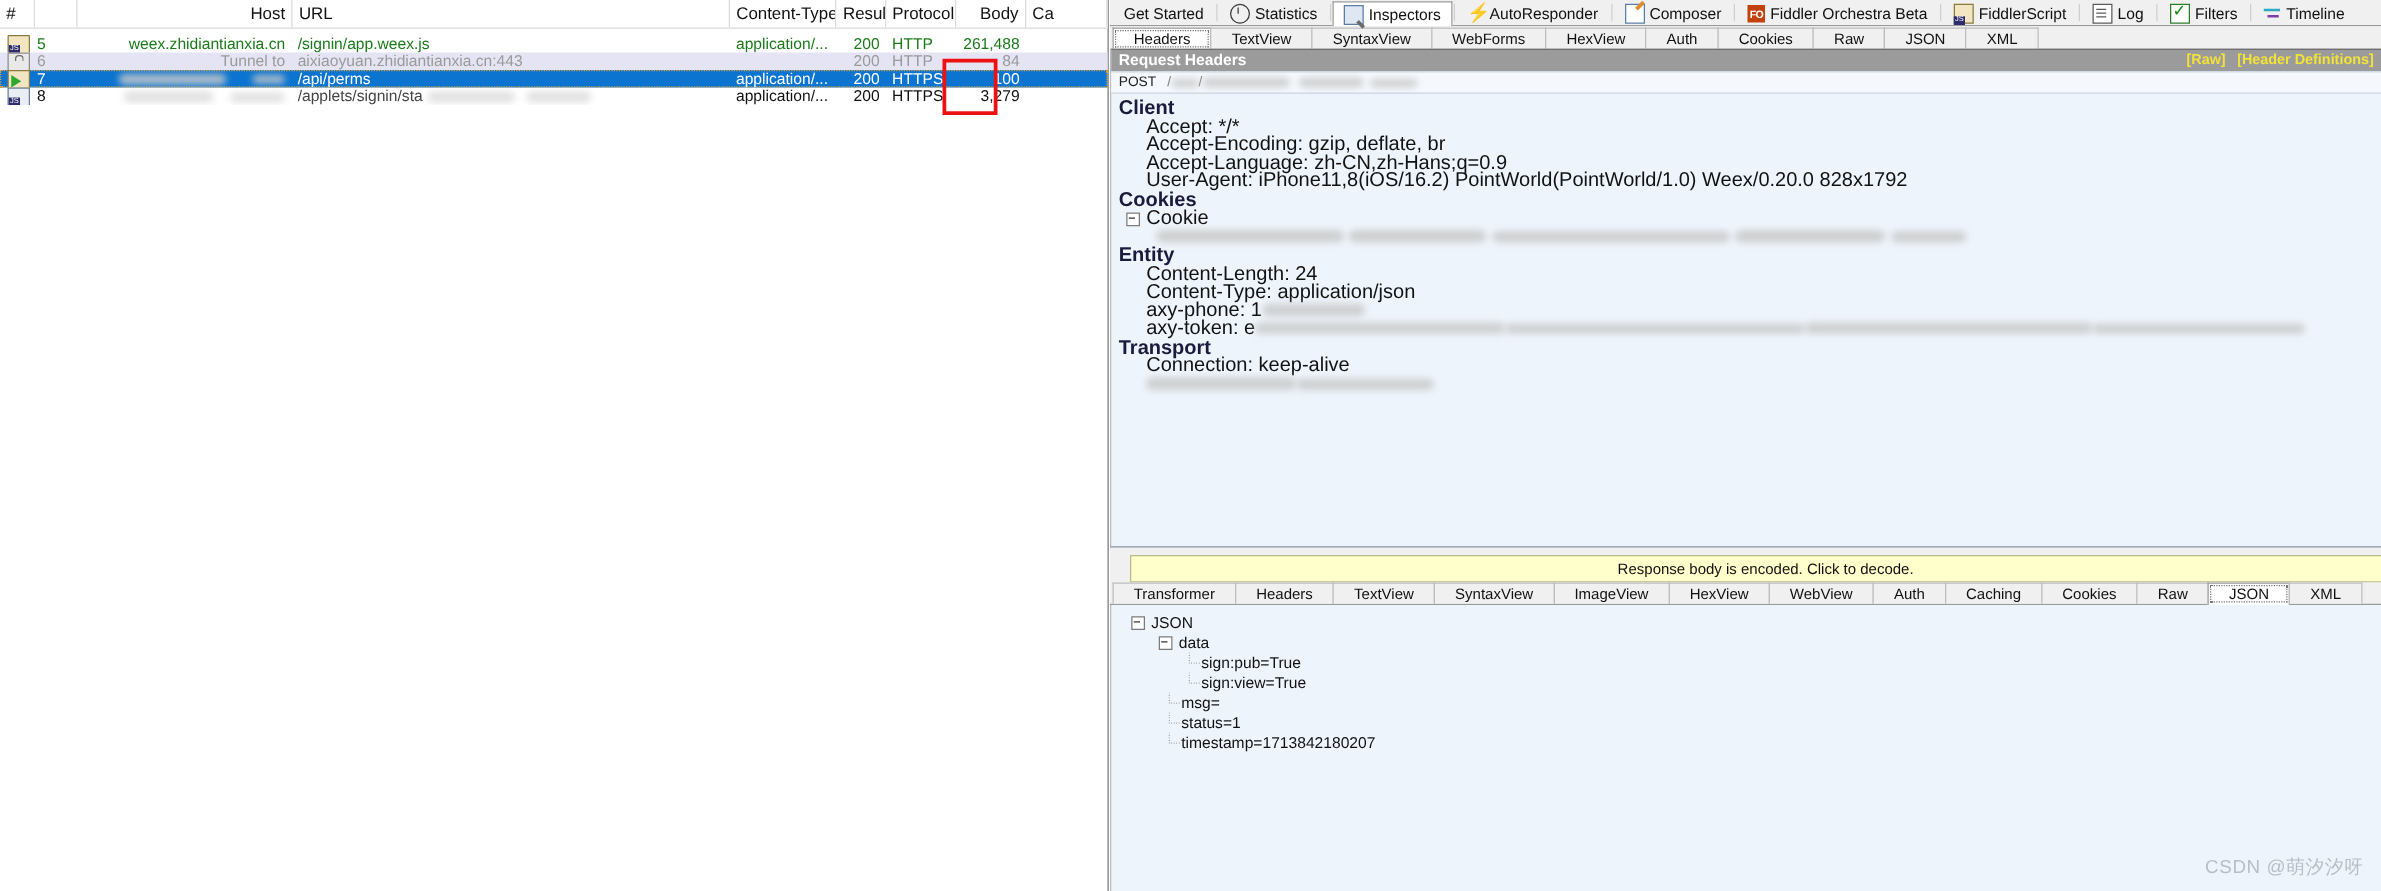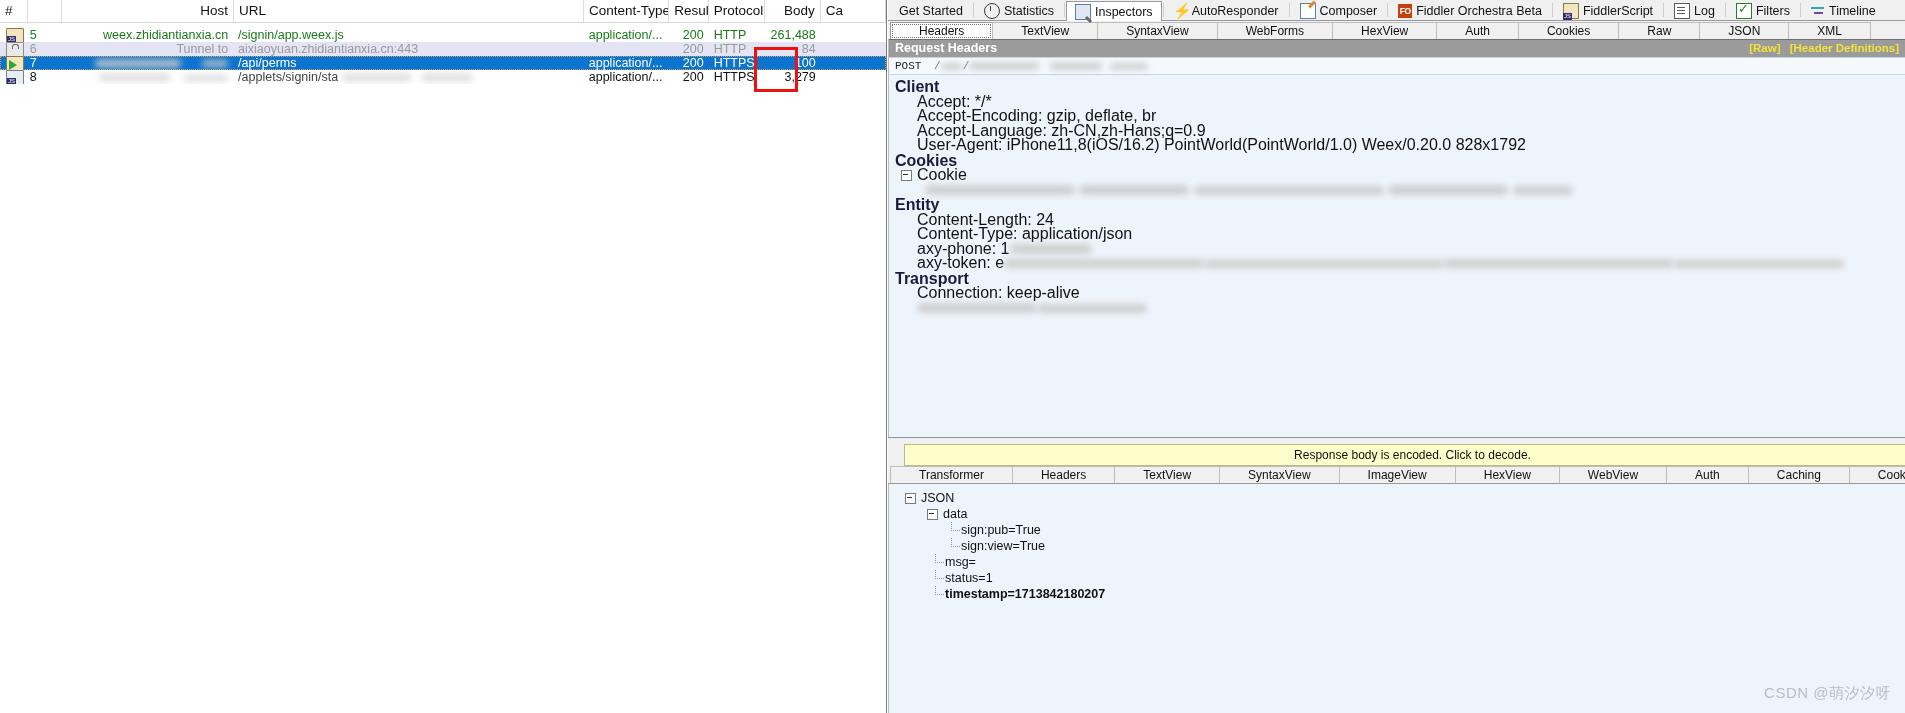--- a/index.html
+++ b/index.html
@@ -133,21 +133,21 @@
   .i-time:before{content:"";position:absolute;left:0;top:3px;width:13px;height:2px;background:#2aa8c4;}
   .i-time:after{content:"";position:absolute;left:3px;top:8px;width:9px;height:2px;background:#7a3fa8;}
 
   
   .subtabs{
     height:18px;display:flex;align-items:flex-end;
     background:#f0f0f0;padding-left:2px;
     border-bottom:1px solid #9a9a9a;
   }
   .stab{
-    height:17px;line-height:17px;padding:0 28px;font-size:12px;
+    height:17px;line-height:17px;padding:0 16px;font-size:12px;
     border:1px solid #bdbdbd;border-bottom:none;background:#f0f0f0;
     box-sizing:border-box;white-space:nowrap;margin-right:-1px;color:#111;
   }
   .stab.active{background:#ffffff;height:18px;margin-bottom:-1px;
     border-color:#9a9a9a;outline:1px dotted #777;outline-offset:-3px;}
 
   
   .req-panel{position:absolute;left:0;top:39px;width:1017px;height:398px;
      background:#eef4fb;box-sizing:border-box;border-left:1px solid #bcbcbc;}
   .panel-title{
@@ -155,21 +155,21 @@
     font-weight:bold;font-size:12.5px;padding:0 6px;
     display:flex;justify-content:space-between;align-items:center;
     border-top:1px solid #6f6f6f;
   }
   .panel-title .links{color:#f2e23a;font-weight:bold;font-size:11.5px;}
   .panel-title .links span{margin-left:6px;}
 
   .reqline{
     height:14px;line-height:14px;background:#f5f9fd;border:1px solid #c8d4e0;
     border-left:none;border-right:none;
-    font-family:Liberation Mono, monospace;font-size:11px;
+    font-family:Liberation Sans, sans-serif;font-size:11px;
     padding:1px 6px;color:#222;white-space:nowrap;
   }
   .hdr-body{padding:4px 0 0 6px;font-size:16px;}
   .hgroup{font-weight:bold;color:#1a1a3c;margin-top:1px;line-height:14.5px;}
   .hitem{padding-left:22px;line-height:14.5px;color:#111;white-space:nowrap;}
   .hnode{padding-left:6px;line-height:14.5px;color:#111;display:flex;align-items:center;gap:5px;}
   .expander{
     width:9px;height:9px;border:1px solid #7a7a7a;background:#fff;
     display:inline-block;position:relative;flex:none;
   }
@@ -452,21 +452,21 @@
       </div>
 
       <div class="jrow" style="padding-left:28px;">
         <span class="tleaf"></span>
         <span class="lbl">msg=</span>
       </div>
       <div class="jrow" style="padding-left:28px;">
         <span class="tleaf"></span>
         <span class="lbl">status=1</span>
       </div>
-      <div class="jrow" style="padding-left:28px;font-weight:bold;">
+      <div class="jrow" style="padding-left:28px;">
         <span class="tleaf last"></span>
         <span class="lbl">timestamp=1713842180207</span>
       </div>
     </div>
 
     <div class="watermark">CSDN @萌汐汐呀</div>
   </div>
 </div>
 
 </body></html>

